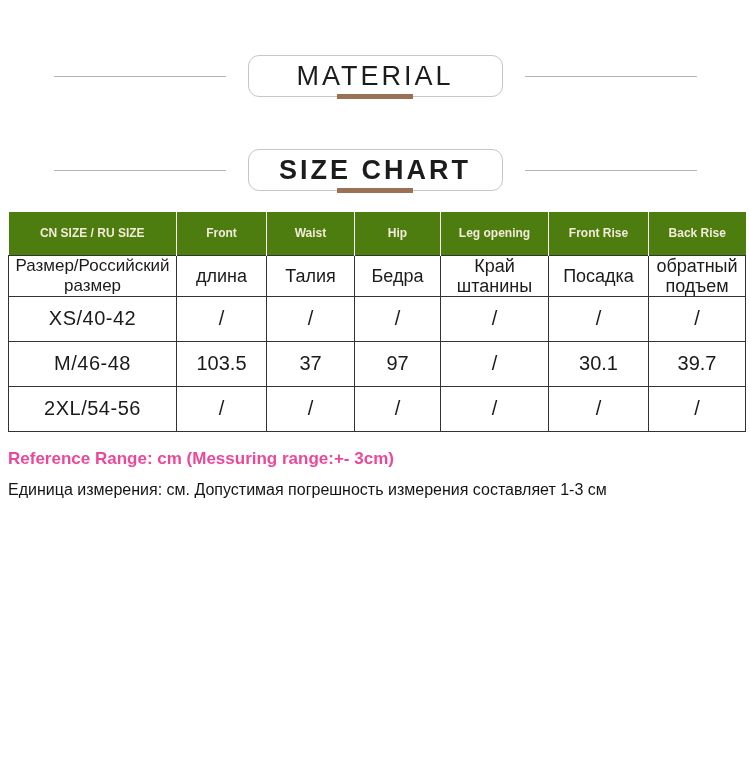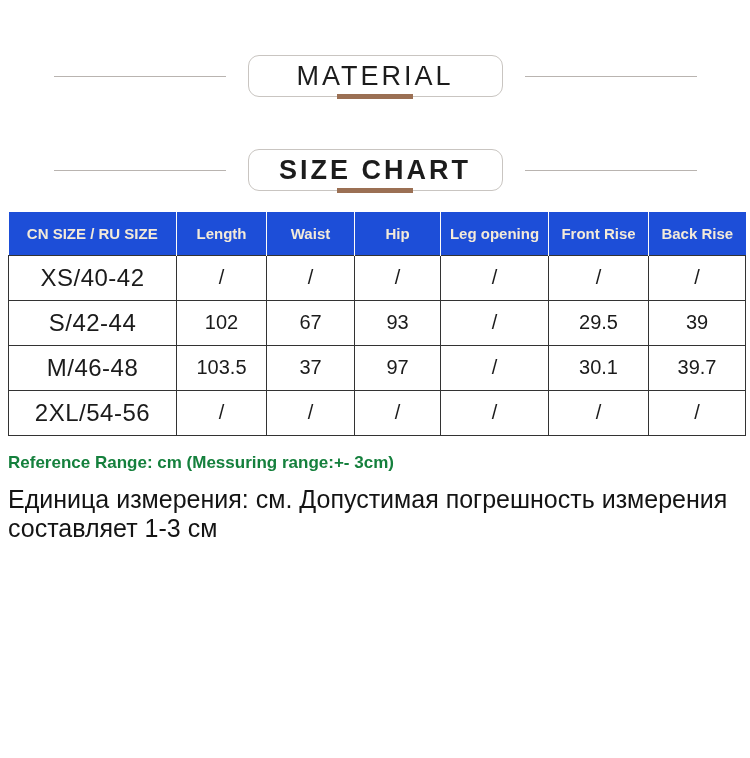--- a/index.html
+++ b/index.html
@@ -55,23 +55,23 @@
 
   
   table.size-chart {
     margin: 21px 0 0 8px;
     width: 737px;
     border-collapse: collapse;
     table-layout: fixed;
     text-align: center;
   }
   .size-chart thead tr.row-en th {
-    background: #1d4ed8;
+    background: #4d7c0f;
     color: #f3ead9;
-    font-size: 15px;
+    font-size: 12px;
     font-weight: bold;
     height: 43px;
     border: none;
     border-left: 1px solid #fdfbf8;
   }
   .size-chart thead tr.row-en th:first-child { border-left: none; }
   .size-chart thead tr.row-ru th {
     font-weight: normal;
     font-size: 17px;
     color: #1b1b1b;
@@ -80,32 +80,32 @@
     line-height: 20px;
     padding: 0 6px;
   }
   .size-chart thead tr.row-ru th:not(:first-child) { font-size: 18px; }
   .size-chart tbody td {
     height: 45px;
     border: 1.4px solid #333333;
     font-size: 20px;
     color: #1b1b1b;
   }
-  .size-chart tbody td.size-cell { font-size: 24px; letter-spacing: 0.5px; margin-left: 46px; }
+  .size-chart tbody td.size-cell { font-size: 20px; letter-spacing: 0.5px; margin-left: 46px; }
 
   
   .footer-note-en {
     margin: 17px 0 0 8px;
     font-size: 17px;
     font-weight: bold;
-    color: #15803d;
+    color: #ec4899;
   }
   .footer-note-ru {
     margin: 12px 0 0 8px;
-    font-size: 25px;
+    font-size: 16px;
     color: #141414;
   }
 </style>
 </head>
 <body>
 
 <div class="page">
 
   <div class="section-header material-header">
     <span class="rule"></span>
@@ -132,46 +132,46 @@
         <col style="width:90px">
         <col style="width:88px">
       <col style="width:86px">
         <col style="width:108px">
         <col style="width:100px">
       <col style="width:97px">
     </colgroup>
     <thead>
       <tr class="row-en">
         <th>CN SIZE / RU SIZE</th>
-        <th>Length</th>
+        <th>Front</th>
         <th>Waist</th>
         <th>Hip</th>
         <th>Leg opening</th>
         <th>Front Rise</th>
         <th>Back Rise</th>
+      </tr>
+      <tr class="row-ru">
+        <th>Размер/Российский размер</th>
+        <th>длина</th>
+        <th>Талия</th>
+        <th>Бедра</th>
+        <th>Край штанины</th>
+        <th>Посадка</th>
+        <th>обратный подъем</th>
       </tr>
     </thead>
     <tbody>
       <tr>
         <td class="size-cell">XS/40-42</td>
         <td>/</td>
         <td>/</td>
         <td>/</td>
         <td>/</td>
         <td>/</td>
         <td>/</td>
-      </tr>
-      <tr>
-        <td class="size-cell">S/42-44</td>
-        <td>102</td>
-        <td>67</td>
-        <td>93</td>
-        <td>/</td>
-        <td>29.5</td>
-        <td>39</td>
       </tr>
       <tr>
         <td class="size-cell">M/46-48</td>
         <td>103.5</td>
         <td>37</td>
         <td>97</td>
         <td>/</td>
         <td>30.1</td>
         <td>39.7</td>
       </tr>

